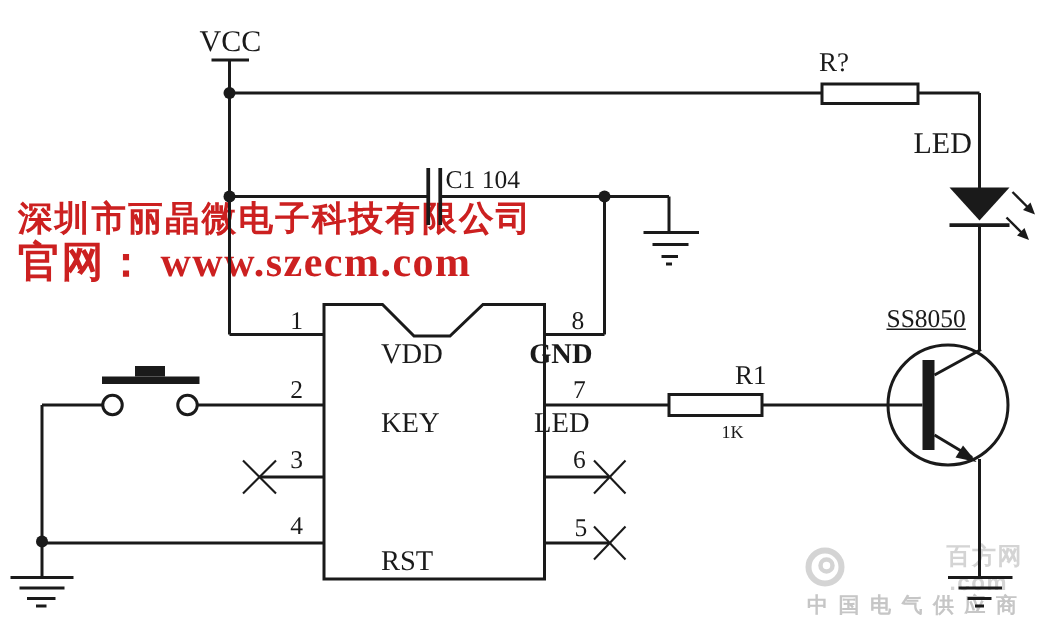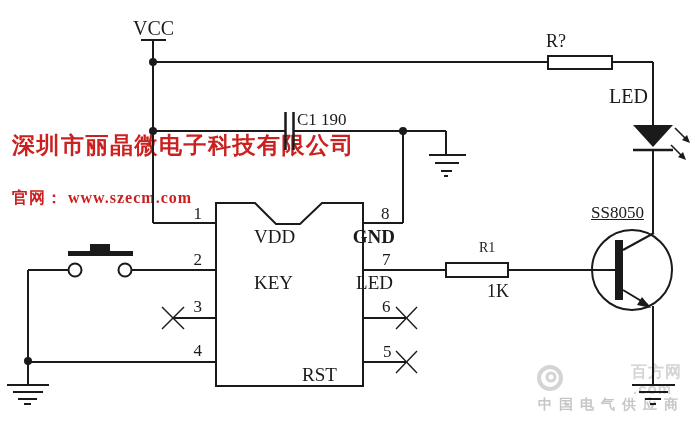--- a/index.html
+++ b/index.html
@@ -13,21 +13,21 @@
     font-family:"Liberation Serif", serif; line-height:1;
   }
   .pin { font-size:17px; }
   .icpin { font-size:19px;padding-left:37px; }
   
   .wm-red {
     position:absolute; z-index:1; color:#cc2020; font-weight:bold;
     white-space:nowrap; font-family:"Liberation Serif", serif; line-height:1;
   }
   .wm-red.l1 { left:12px; top:134px; font-size:23px; letter-spacing:1.5px; }
-  .wm-red.l2 { left:12px; top:162px; font-size:16px; letter-spacing:1px;margin-top:28px; }
+  .wm-red.l2 { left:12px; top:162px; font-size:28px; letter-spacing:1px; }
   
   .byf-el {
     position:absolute; z-index:1; color:#d4d4d4; font-weight:bold;
     white-space:nowrap; line-height:1; font-family:"Liberation Sans", sans-serif;
   }
   .byf-brand { left:566px; top:367px; font-size:28px; letter-spacing:2px; }
   .byf-cn    { left:631px; top:364px; font-size:16px; letter-spacing:1px;text-align:right; }
   .byf-domain{ left:633px; top:381px; font-size:15px; letter-spacing:1px; }
   .byf-slogan{
     left:538px; top:398px; font-size:14px; letter-spacing:7px;
@@ -157,36 +157,36 @@
       <g fill="#1a1a1a" stroke="none">
         <circle cx="153" cy="62" r="4"></circle>
         <circle cx="153" cy="131" r="4"></circle>
         <circle cx="403" cy="131" r="4"></circle>
         <circle cx="28" cy="361" r="4"></circle>
       </g>
     </g>
   </svg>
 
   <span class="lbl" style="left:133px; top:18px;  font-size:20px;text-align:center;">VCC</span>
-  <span class="lbl" style="left:297px; top:111px; font-size:17px;">C1 190</span>
+  <span class="lbl" style="left:297px; top:111px; font-size:17px;">C1 104</span>
   <span class="lbl" style="left:546px; top:32px;  font-size:18px;">R?</span>
   <span class="lbl" style="left:609px; top:86px;  font-size:20px;">LED</span>
   <span class="lbl" style="left:591px; top:204px; font-size:17px;text-decoration:underline;">SS8050</span>
-  <span class="lbl" style="left:479px; top:241px; width:32px; text-align:left; font-size:14px;">R1</span>
-  <span class="lbl" style="left:481px; top:282px; width:28px; text-align:right; font-size:18px;">1K</span>
+  <span class="lbl" style="left:479px; top:241px; width:32px; text-align:right; font-size:18px;">R1</span>
+  <span class="lbl" style="left:481px; top:282px; width:28px; text-align:left; font-size:12px;">1K</span>
 
   <span class="lbl pin" style="left:184px; top:205px; width:18px; text-align:right;">1</span>
   <span class="lbl pin" style="left:184px; top:251px; width:18px; text-align:right;">2</span>
   <span class="lbl pin" style="left:184px; top:298px; width:18px; text-align:right;">3</span>
   <span class="lbl pin" style="left:184px; top:342px; width:18px; text-align:right;">4</span>
 
   <span class="lbl pin" style="left:381px; top:205px;">8</span>
   <span class="lbl pin" style="left:382px; top:251px;">7</span>
   <span class="lbl pin" style="left:382px; top:298px;">6</span>
   <span class="lbl pin" style="left:383px; top:343px;">5</span>
 
   <span class="lbl icpin" style="left:217px; top:227px;">VDD</span>
   <span class="lbl icpin" style="left:217px; top:273px;">KEY</span>
-  <span class="lbl icpin" style="left:217px; top:365px;margin-left:48px;">RST</span>
+  <span class="lbl icpin" style="left:217px; top:365px;">RST</span>
   <span class="lbl icpin" style="left:308px; top:227px; width:50px; text-align:right;font-weight:bold;">GND</span>
   <span class="lbl icpin" style="left:308px; top:273px; width:48px; text-align:right;">LED</span>
 
 </div>
 
 </body></html>

